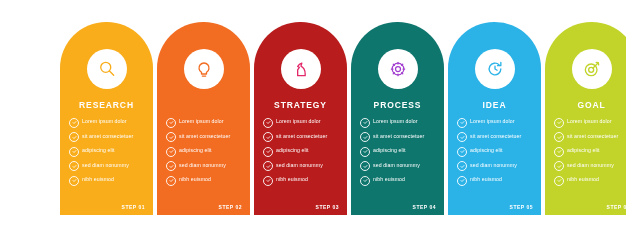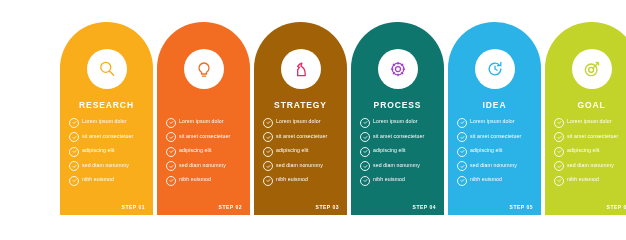--- a/index.html
+++ b/index.html
@@ -211,21 +211,21 @@
               <svg width="5" height="5" viewBox="0 0 10 10" fill="none" stroke="#ffffff" stroke-width="1.6" stroke-linecap="round" stroke-linejoin="round">
                 <polyline points="2,5 4,7 8,3"></polyline>
               </svg>
             </span>
           <span class="bullet-text">nibh euismod</span>
         </div>
       </div>
       <div class="step-label">STEP 02</div>
     </div>
 
-    <div class="card" style="background:#a16207">
+    <div class="card" style="background:#b91c1c">
       <div class="circle">
         <span>
           <svg width="20" height="20" viewBox="0 0 24 24" fill="none" stroke="#e4296b" stroke-width="1.6" stroke-linecap="round" stroke-linejoin="round">
             <path d="M8 20h9v-2c0-5-2-8-5-9.5L13 5l-3 1.5L8 9l2 1-2 3z"></path>
           </svg>
         </span>
       </div>
       <div class="card-title">STRATEGY</div>
       <div class="bullets">
         <div class="bullet">

